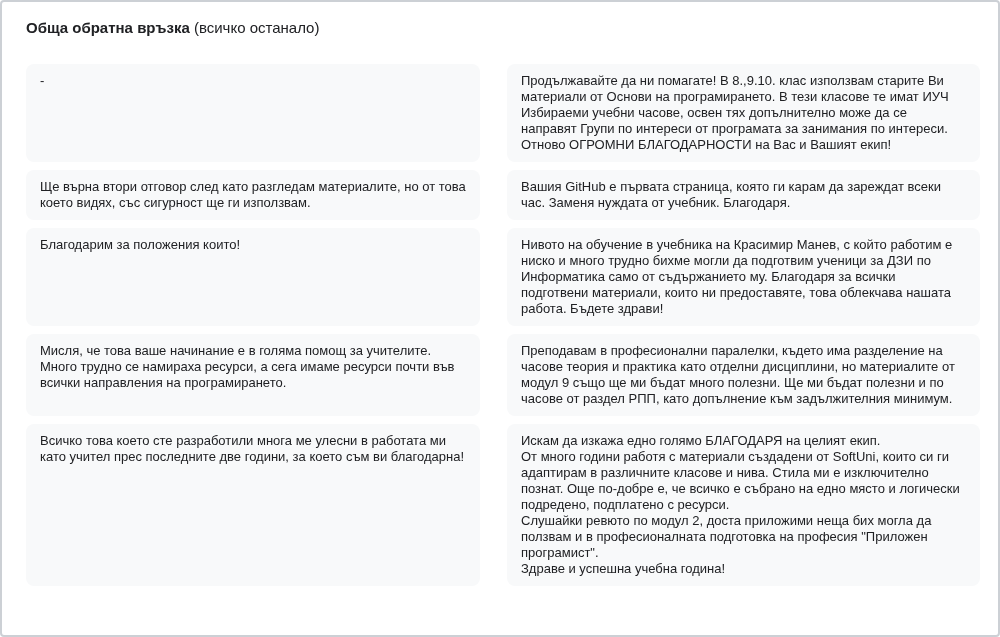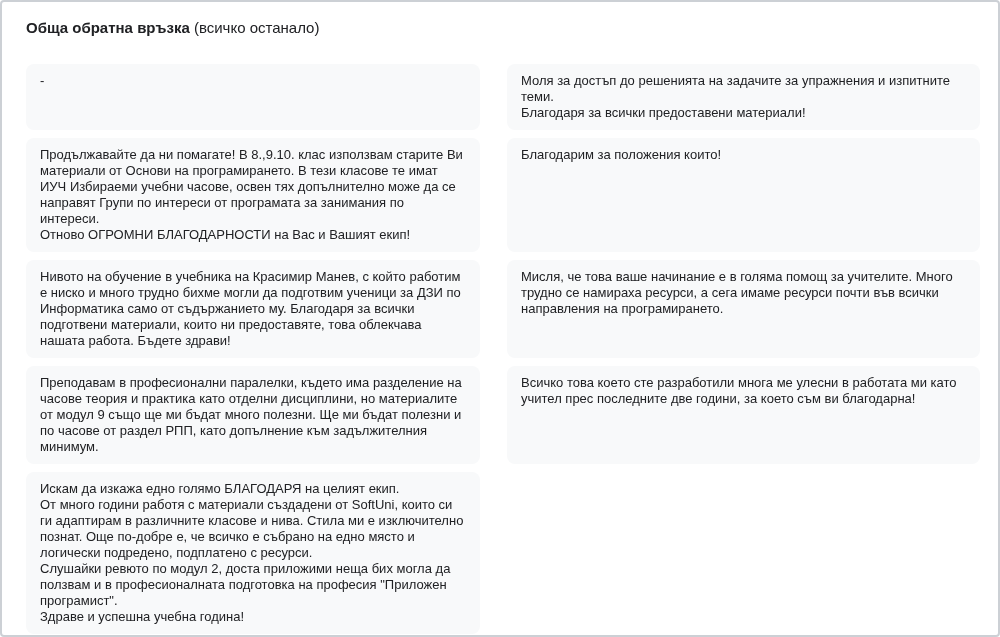--- a/index.html
+++ b/index.html
@@ -55,26 +55,26 @@
 
   <div class="question-title">
     <span class="t-bold">Обща обратна връзка</span>
     <span class="t-sub">(всичко останало)</span>
   </div>
 
 
   <div class="responses-grid">
 
     <div class="response-card">-</div>
-    <div class="response-card">Моля за достъп до решенията на задачите за упражнения и изпитните теми.
-Благодаря за всички предоставени материали!</div>
 
     <div class="response-card">Продължавайте да ни помагате! В 8.,9.10. клас използвам старите Ви материали от Основи на програмирането. В тези класове те имат ИУЧ Избираеми учебни часове, освен тях допълнително може да се направят Групи по интереси от програмата за занимания по интереси.
 Отново ОГРОМНИ БЛАГОДАРНОСТИ на Вас и Вашият екип!</div>
+    <div class="response-card">Ще върна втори отговор след като разгледам материалите, но от това което видях, със сигурност ще ги използвам.</div>
 
+    <div class="response-card">Вашия GitHub е първата страница, която ги карам да зареждат всеки час. Заменя нуждата от учебник. Благодаря.</div>
     <div class="response-card">Благодарим за положения които!</div>
 
     <div class="response-card">Нивото на обучение в учебника на Красимир Манев, с който работим е ниско и много трудно бихме могли да подготвим ученици за ДЗИ по Информатика само от съдържанието му. Благодаря за всички подготвени материали, които ни предоставяте, това облекчава нашата работа. Бъдете здрави!</div>
 
     <div class="response-card">Мисля, че това ваше начинание е в голяма помощ за учителите. Много трудно се намираха ресурси, а сега имаме ресурси почти във всички направления на програмирането.</div>
     <div class="response-card">Преподавам в професионални паралелки, където има разделение на часове теория и практика като отделни дисциплини, но материалите от модул 9 също ще ми бъдат много полезни. Ще ми бъдат полезни и по часове от раздел РПП, като допълнение към задължителния минимум.</div>
 
     <div class="response-card">Всичко това което сте разработили многа ме улесни в работата ми като учител прес последните две години, за което съм ви благодарна!</div>
     <div class="response-card">Искам да изкажа едно голямо БЛАГОДАРЯ на целият екип.
 От много години работя с материали създадени от SoftUni, които си ги адаптирам в различните класове и нива. Стила ми е изключително познат. Още по-добре е, че всичко е събрано на едно място и логически подредено, подплатено с ресурси.

